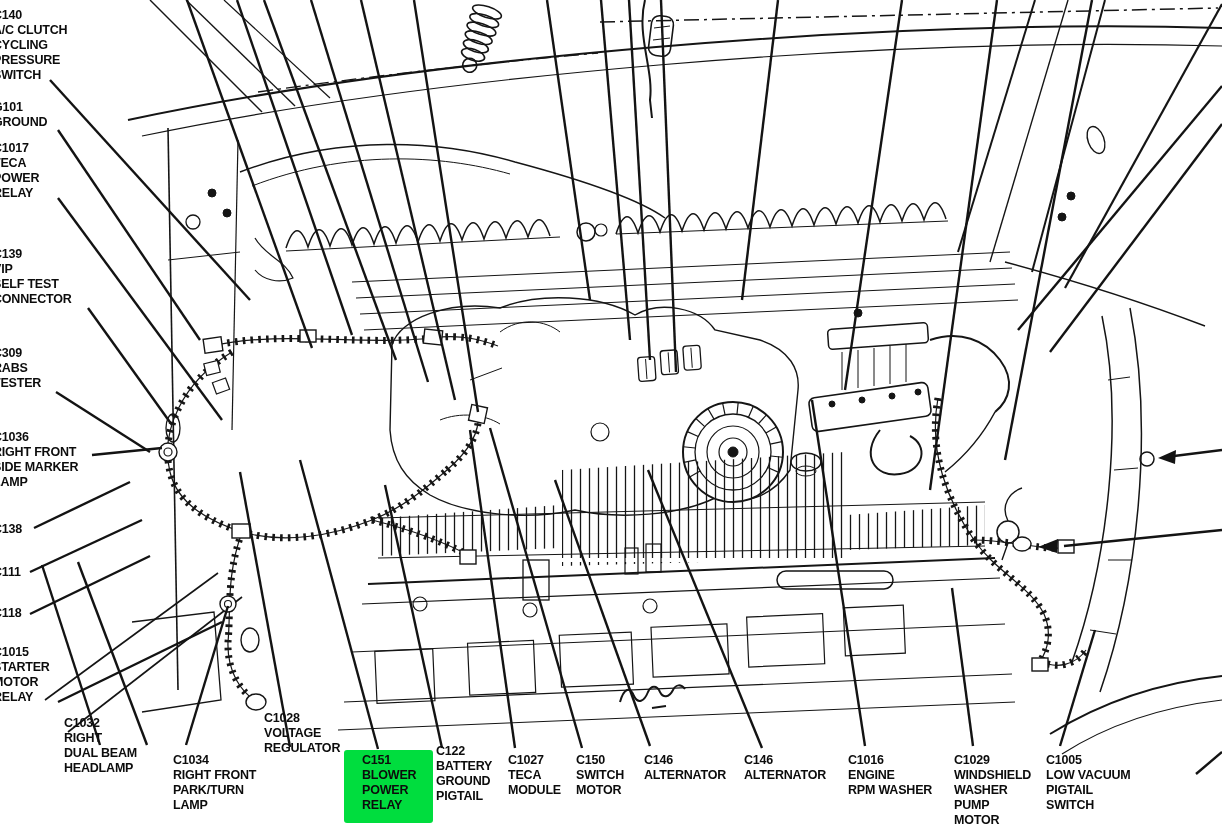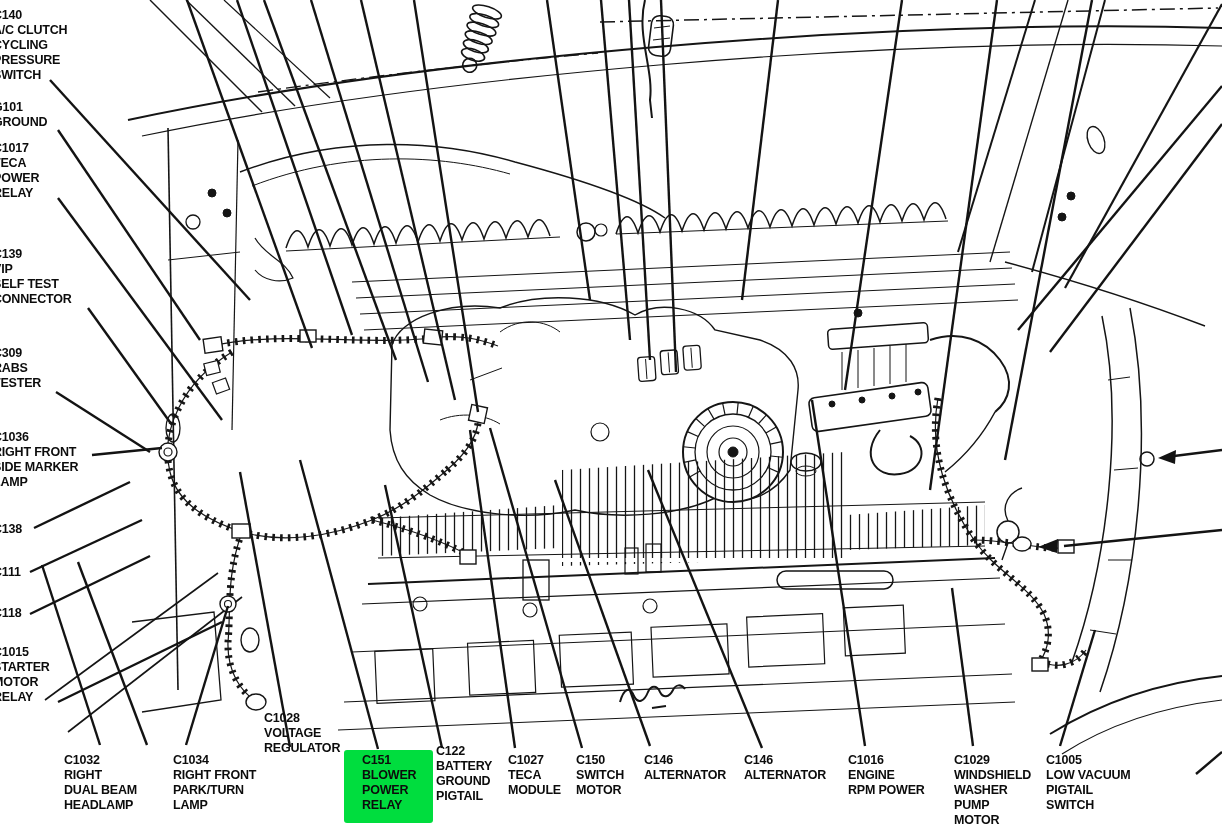--- a/index.html
+++ b/index.html
@@ -326,21 +326,21 @@
 SIDE MARKER
 LAMP</div>
 <div class="lbl col-left" style="top:522px">C138</div>
 <div class="lbl col-left" style="top:565px">C111</div>
 <div class="lbl col-left" style="top:606px">C118</div>
 <div class="lbl col-left" style="top:645px">C1015
 STARTER
 MOTOR
 RELAY</div>
 
-<div class="lbl" style="left:64px;top:753px">C1032
+<div class="lbl" style="left:64px;top:716px">C1032
 RIGHT
 DUAL BEAM
 HEADLAMP</div>
 <div class="lbl" style="left:173px;top:753px">C1034
 RIGHT FRONT
 PARK/TURN
 LAMP</div>
 <div class="lbl" style="left:264px;top:711px">C1028
 VOLTAGE
 REGULATOR</div>
@@ -357,21 +357,21 @@
 MODULE</div>
 <div class="lbl" style="left:576px;top:753px">C150
 SWITCH
 MOTOR</div>
 <div class="lbl" style="left:644px;top:753px">C146
 ALTERNATOR</div>
 <div class="lbl" style="left:744px;top:753px">C146
 ALTERNATOR</div>
 <div class="lbl" style="left:848px;top:753px">C1016
 ENGINE
-RPM POWER</div>
+RPM WASHER</div>
 <div class="lbl" style="left:954px;top:753px">C1029
 WINDSHIELD
 WASHER
 PUMP
 MOTOR</div>
 <div class="lbl" style="left:1046px;top:753px">C1005
 LOW VACUUM
 PIGTAIL
 SWITCH</div>
 

